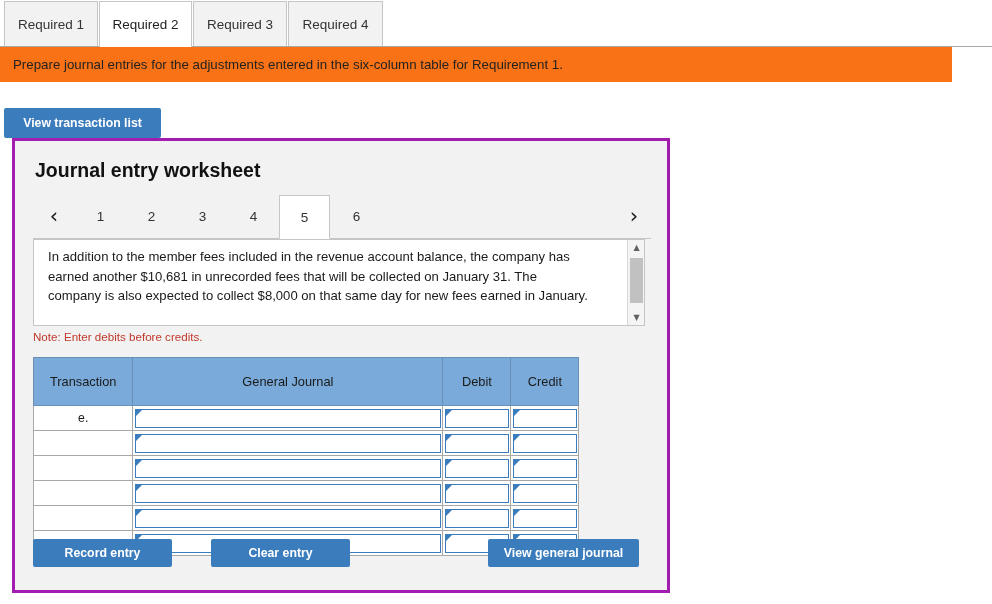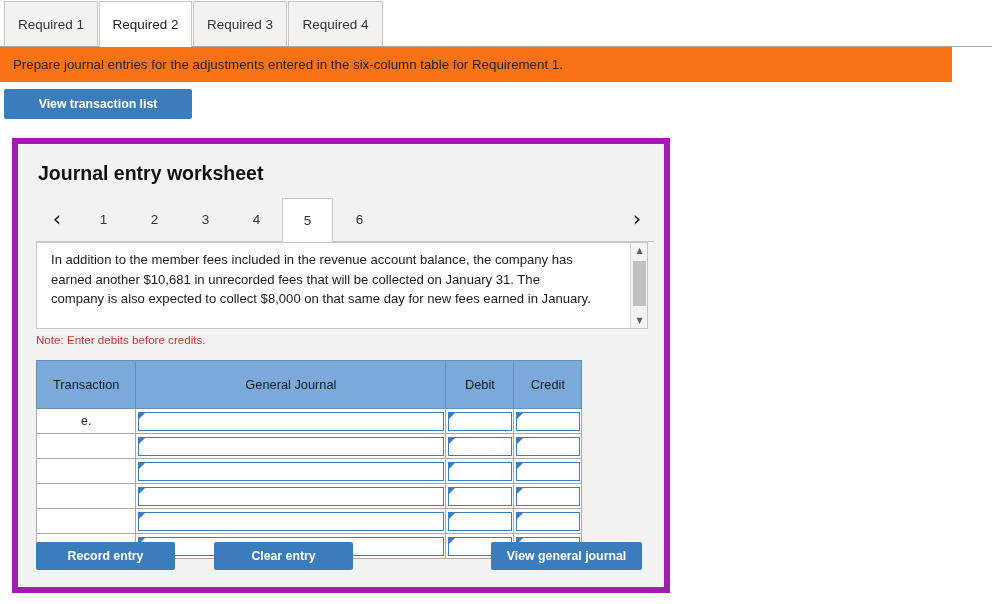--- a/index.html
+++ b/index.html
@@ -56,30 +56,30 @@
     border: none;
     font-family: "Liberation Sans", sans-serif;
     font-size: 12.3px;
     font-weight: bold;
     border-radius: 2px;
     cursor: pointer;
     text-align: center;
     padding: 0;
   }
   .btn-view-tx {
-    position: absolute; left: 4px; top: 89px;
-    width: 188px; height: 30px;
+    position: absolute; left: 4px; top: 108px;
+    width: 157px; height: 30px;
   }
 
   
   .panel {
     position: absolute; left: 12px; top: 138px;
     width: 658px; height: 455px;
     background: #f2f2f2;
-    border: 6px solid #a21caf;
+    border: 3px solid #a21caf;
   }
   .panel-title {
     position: absolute; left: 20px; top: 18px;
     font-size: 19.5px; font-weight: bold; color: #111111;
   }
 
   
   .wtabs {
     position: absolute; left: 18px; top: 54px;
     width: 618px; height: 44px;

